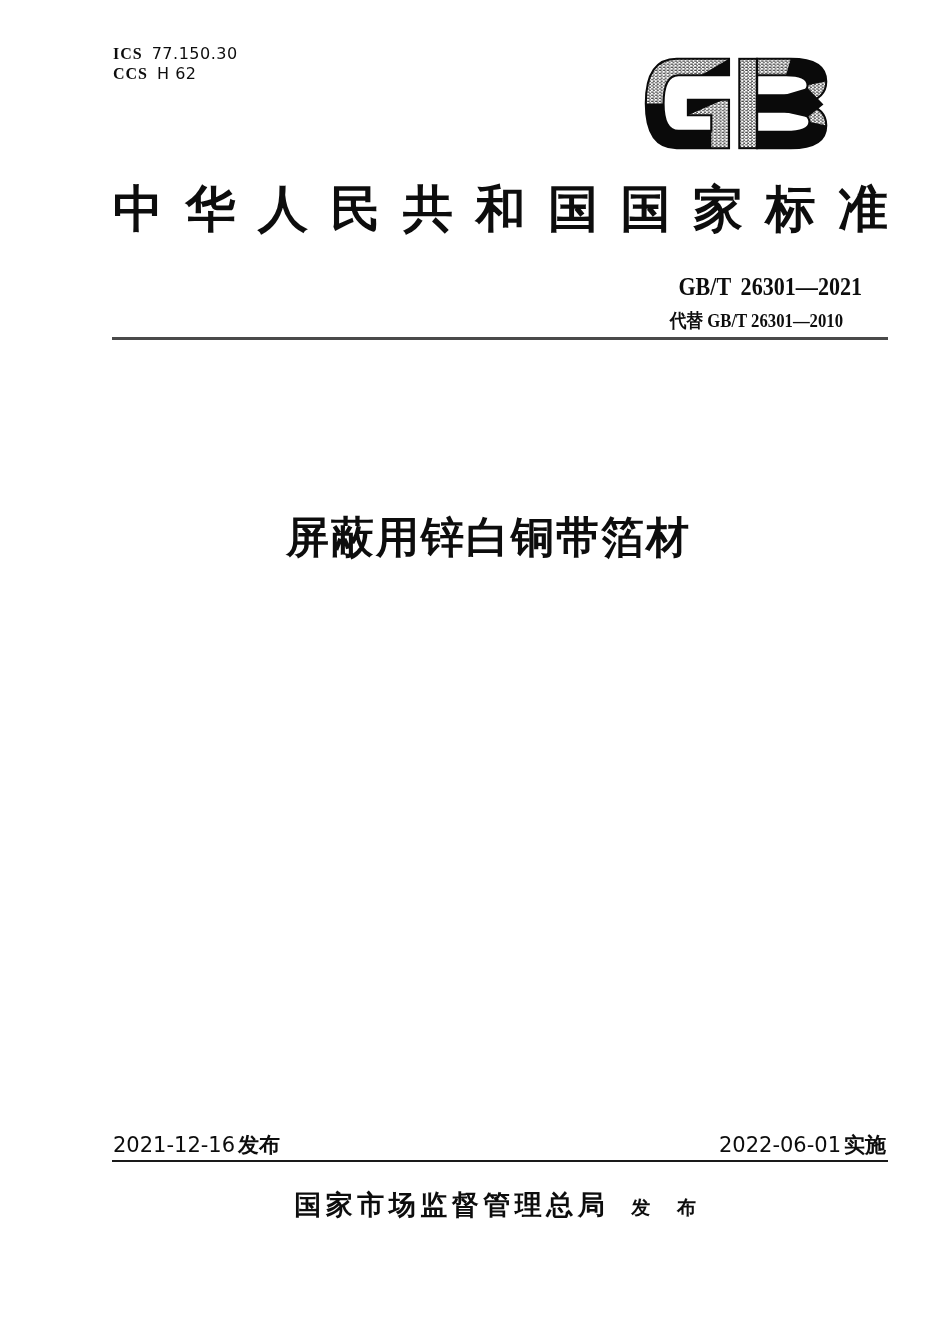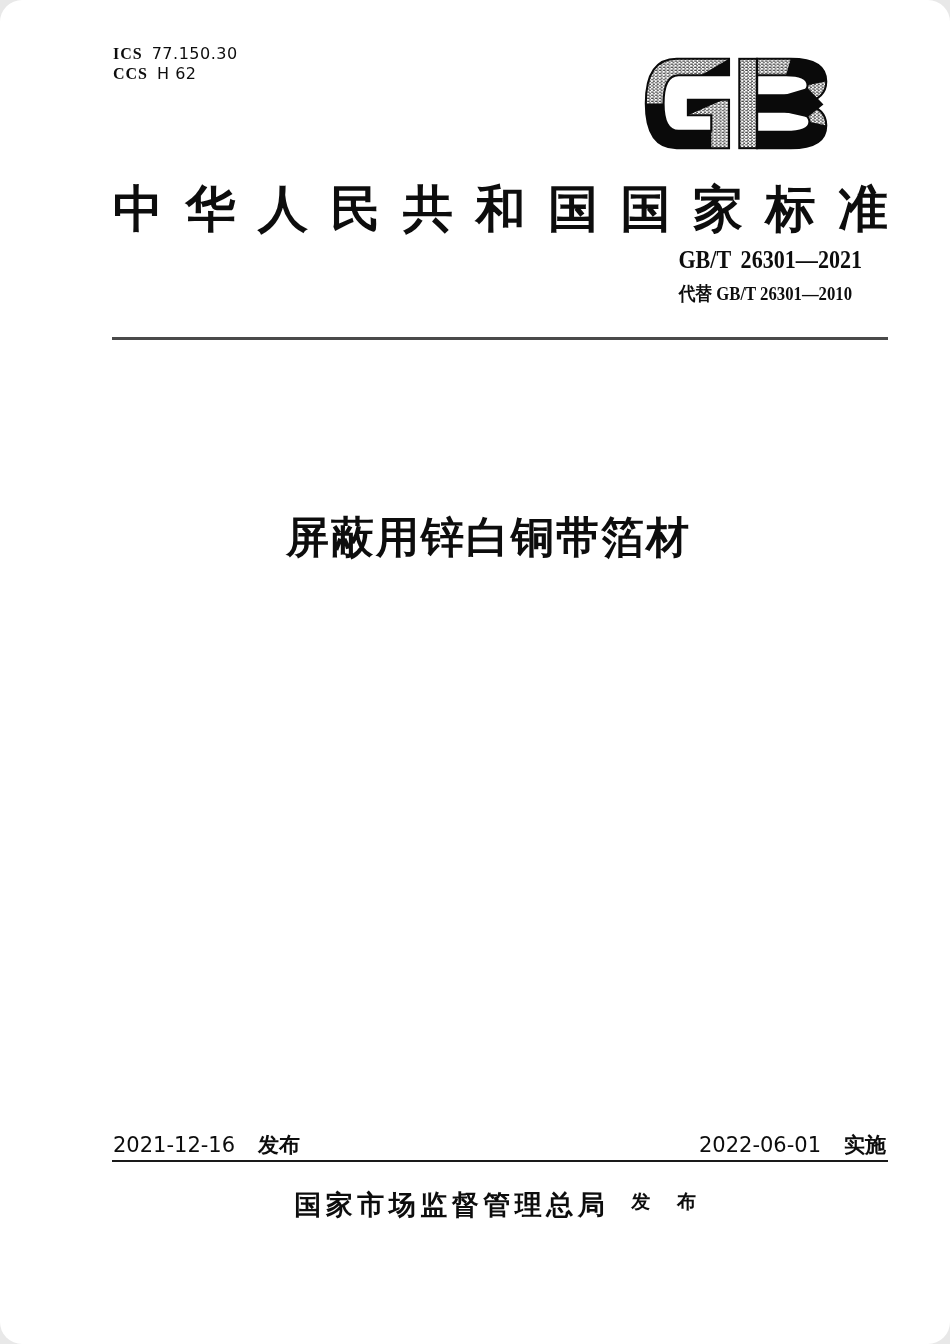--- a/index.html
+++ b/index.html
@@ -27,21 +27,21 @@
   
   .standard-title{
     position:absolute;left:113px;top:180px;width:775px;
     display:flex;justify-content:space-between;
     font-family:"Liberation Serif","DejaVu Serif",serif;
     font-weight:bold;font-size:50px;line-height:58px;
     white-space:nowrap;
   }
 
   
-  .code-block{position:absolute;right:88px;top:245px;text-align:center;white-space:nowrap;}
+  .code-block{position:absolute;right:88px;top:272px;text-align:left;white-space:nowrap;}
   .std-code{
     font-family:"Liberation Serif","DejaVu Serif",serif;
     font-weight:bold;font-size:26px;line-height:30px;word-spacing:5px;
     display:inline-block;transform:scaleX(.85);transform-origin:100% 50%;
   }
   .std-replaces{
     margin-top:8px;
     font-family:"Liberation Serif","DejaVu Serif",serif;
     font-weight:bold;font-size:19px;line-height:22px;
     display:block;
@@ -70,41 +70,41 @@
     transform:scaleX(.86);transform-origin:50% 50%;
   }
 
   
   .dates-row{
     position:absolute;left:113px;top:1132px;width:773px;
     display:flex;justify-content:space-between;
     font-family:"DejaVu Sans","Liberation Sans",sans-serif;
     font-size:21px;line-height:26px;white-space:nowrap;
   }
-  .dates-row .d-label{margin-left:23px;font-weight:bold;}
+  .dates-row .d-label{margin-left:3px;font-weight:bold;}
 
   
   .publisher{
     position:absolute;left:113px;top:1189px;width:775px;
-    display:flex;justify-content:center;align-items:flex-start;gap:22px;
+    display:flex;justify-content:center;align-items:flex-end;gap:22px;
   }
   .publisher-lines{
     font-family:"Liberation Serif","DejaVu Serif",serif;
     font-weight:bold;font-size:27px;line-height:32px;
     letter-spacing:4.5px;white-space:nowrap;text-align:justify;
   }
   .publish-label{
     font-family:"Liberation Serif","DejaVu Serif",serif;
     font-weight:bold;font-size:19px;letter-spacing:11px;white-space:nowrap;
   }
 </style>
 </head>
 <body>
 
-<div class="page" style="color: rgb(13, 13, 13); border-radius: 22px;">
+<div class="page" style="color: rgb(13, 13, 13);">
 
   <div class="ics-block">
     <div>
       <span class="lbl">ICS</span><span class="val">77.150.30</span>
     </div>
     <div>
       <span class="lbl">CCS</span><span class="val">H 62</span>
     </div>
   </div>
 

